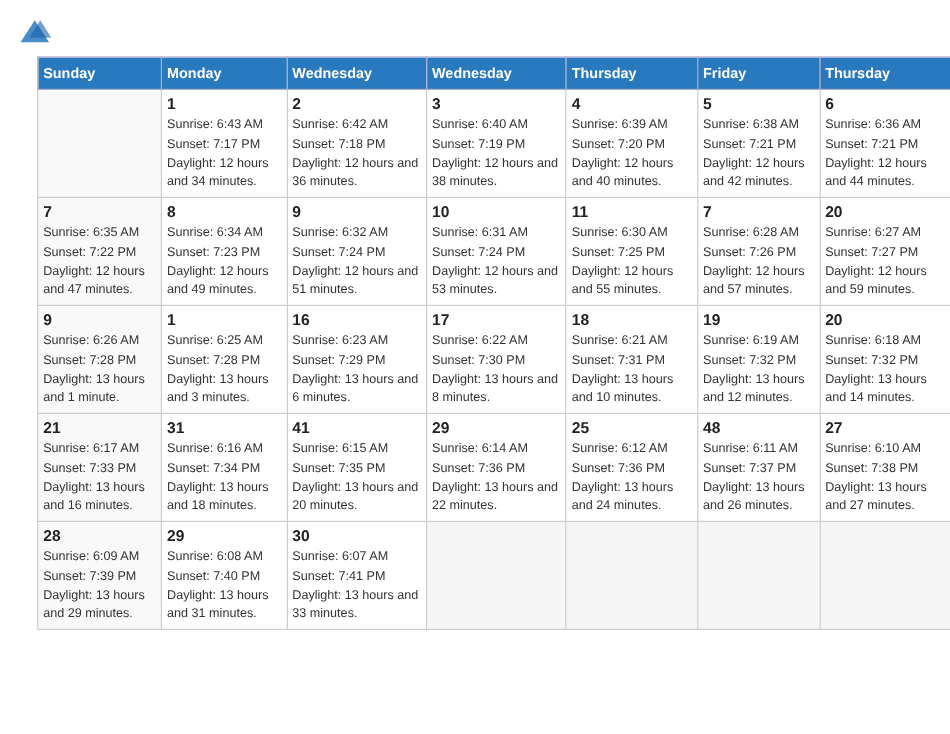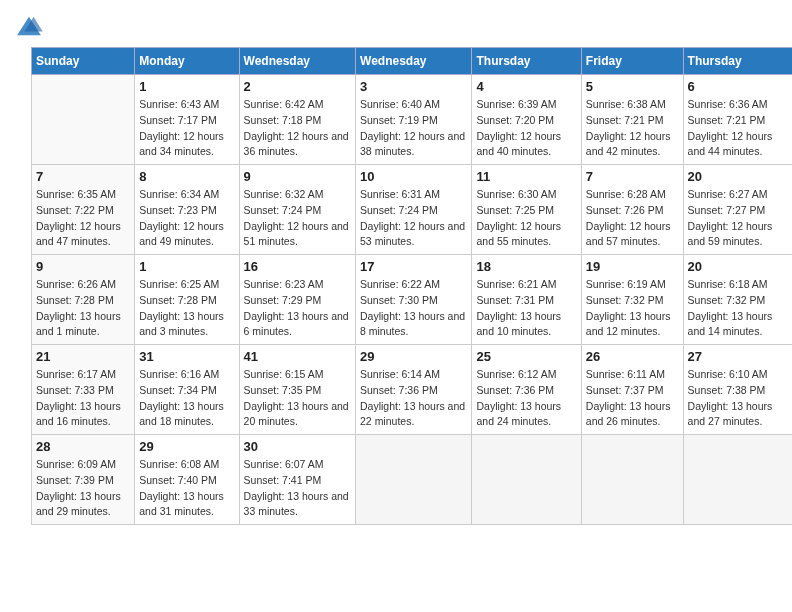--- a/index.html
+++ b/index.html
@@ -223,21 +223,21 @@
         </td>
         <td>
           <span class="day-number">29</span>
           <div class="sun-info">Sunrise: 6:14 AM<br>Sunset: 7:36 PM<br>Daylight: 13 hours and 22 minutes.</div>
         </td>
         <td>
           <span class="day-number">25</span>
           <div class="sun-info">Sunrise: 6:12 AM<br>Sunset: 7:36 PM<br>Daylight: 13 hours and 24 minutes.</div>
         </td>
         <td>
-          <span class="day-number">26</span>
+          <span class="day-number">48</span>
           <div class="sun-info">Sunrise: 6:11 AM<br>Sunset: 7:37 PM<br>Daylight: 13 hours and 26 minutes.</div>
         </td>
         <td>
           <span class="day-number">27</span>
           <div class="sun-info">Sunrise: 6:10 AM<br>Sunset: 7:38 PM<br>Daylight: 13 hours and 27 minutes.</div>
         </td>
       </tr>
       <tr>
         <td>
           <span class="day-number">28</span>

